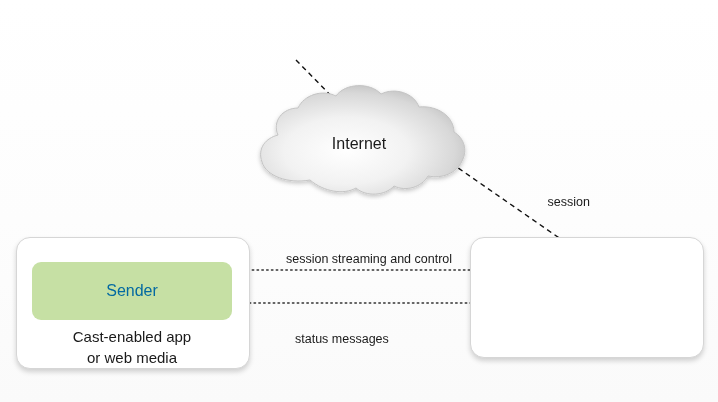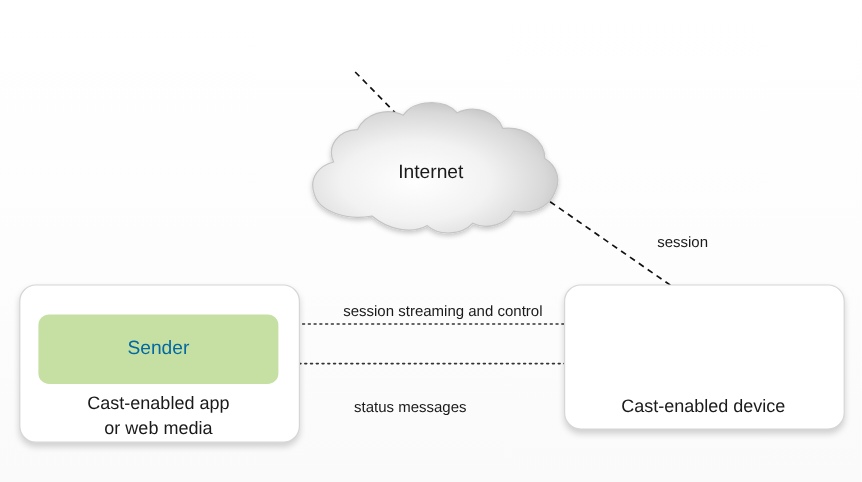--- a/index.html
+++ b/index.html
@@ -181,23 +181,20 @@
   <div class="device-box" id="sender-box"></div>
   <div class="inner-chip" id="sender-chip">
     <span class="chip-label">Sender</span>
   </div>
   <div class="caption" id="sender-caption">
     <div>Cast-enabled app</div>
     <div>or web media</div>
   </div>
 
   <div class="device-box" id="receiver-box"></div>
-  <div class="caption" id="receiver-caption">
-    <div>Cast-enabled device</div>
-  </div>
 
   <div class="edge-label" id="label-streaming">
     <div>session</div>
   </div>
 
   <div class="edge-label" id="label-session">session streaming and control</div>
 
   <div class="edge-label" id="label-status">status messages</div>
 
 </div>

